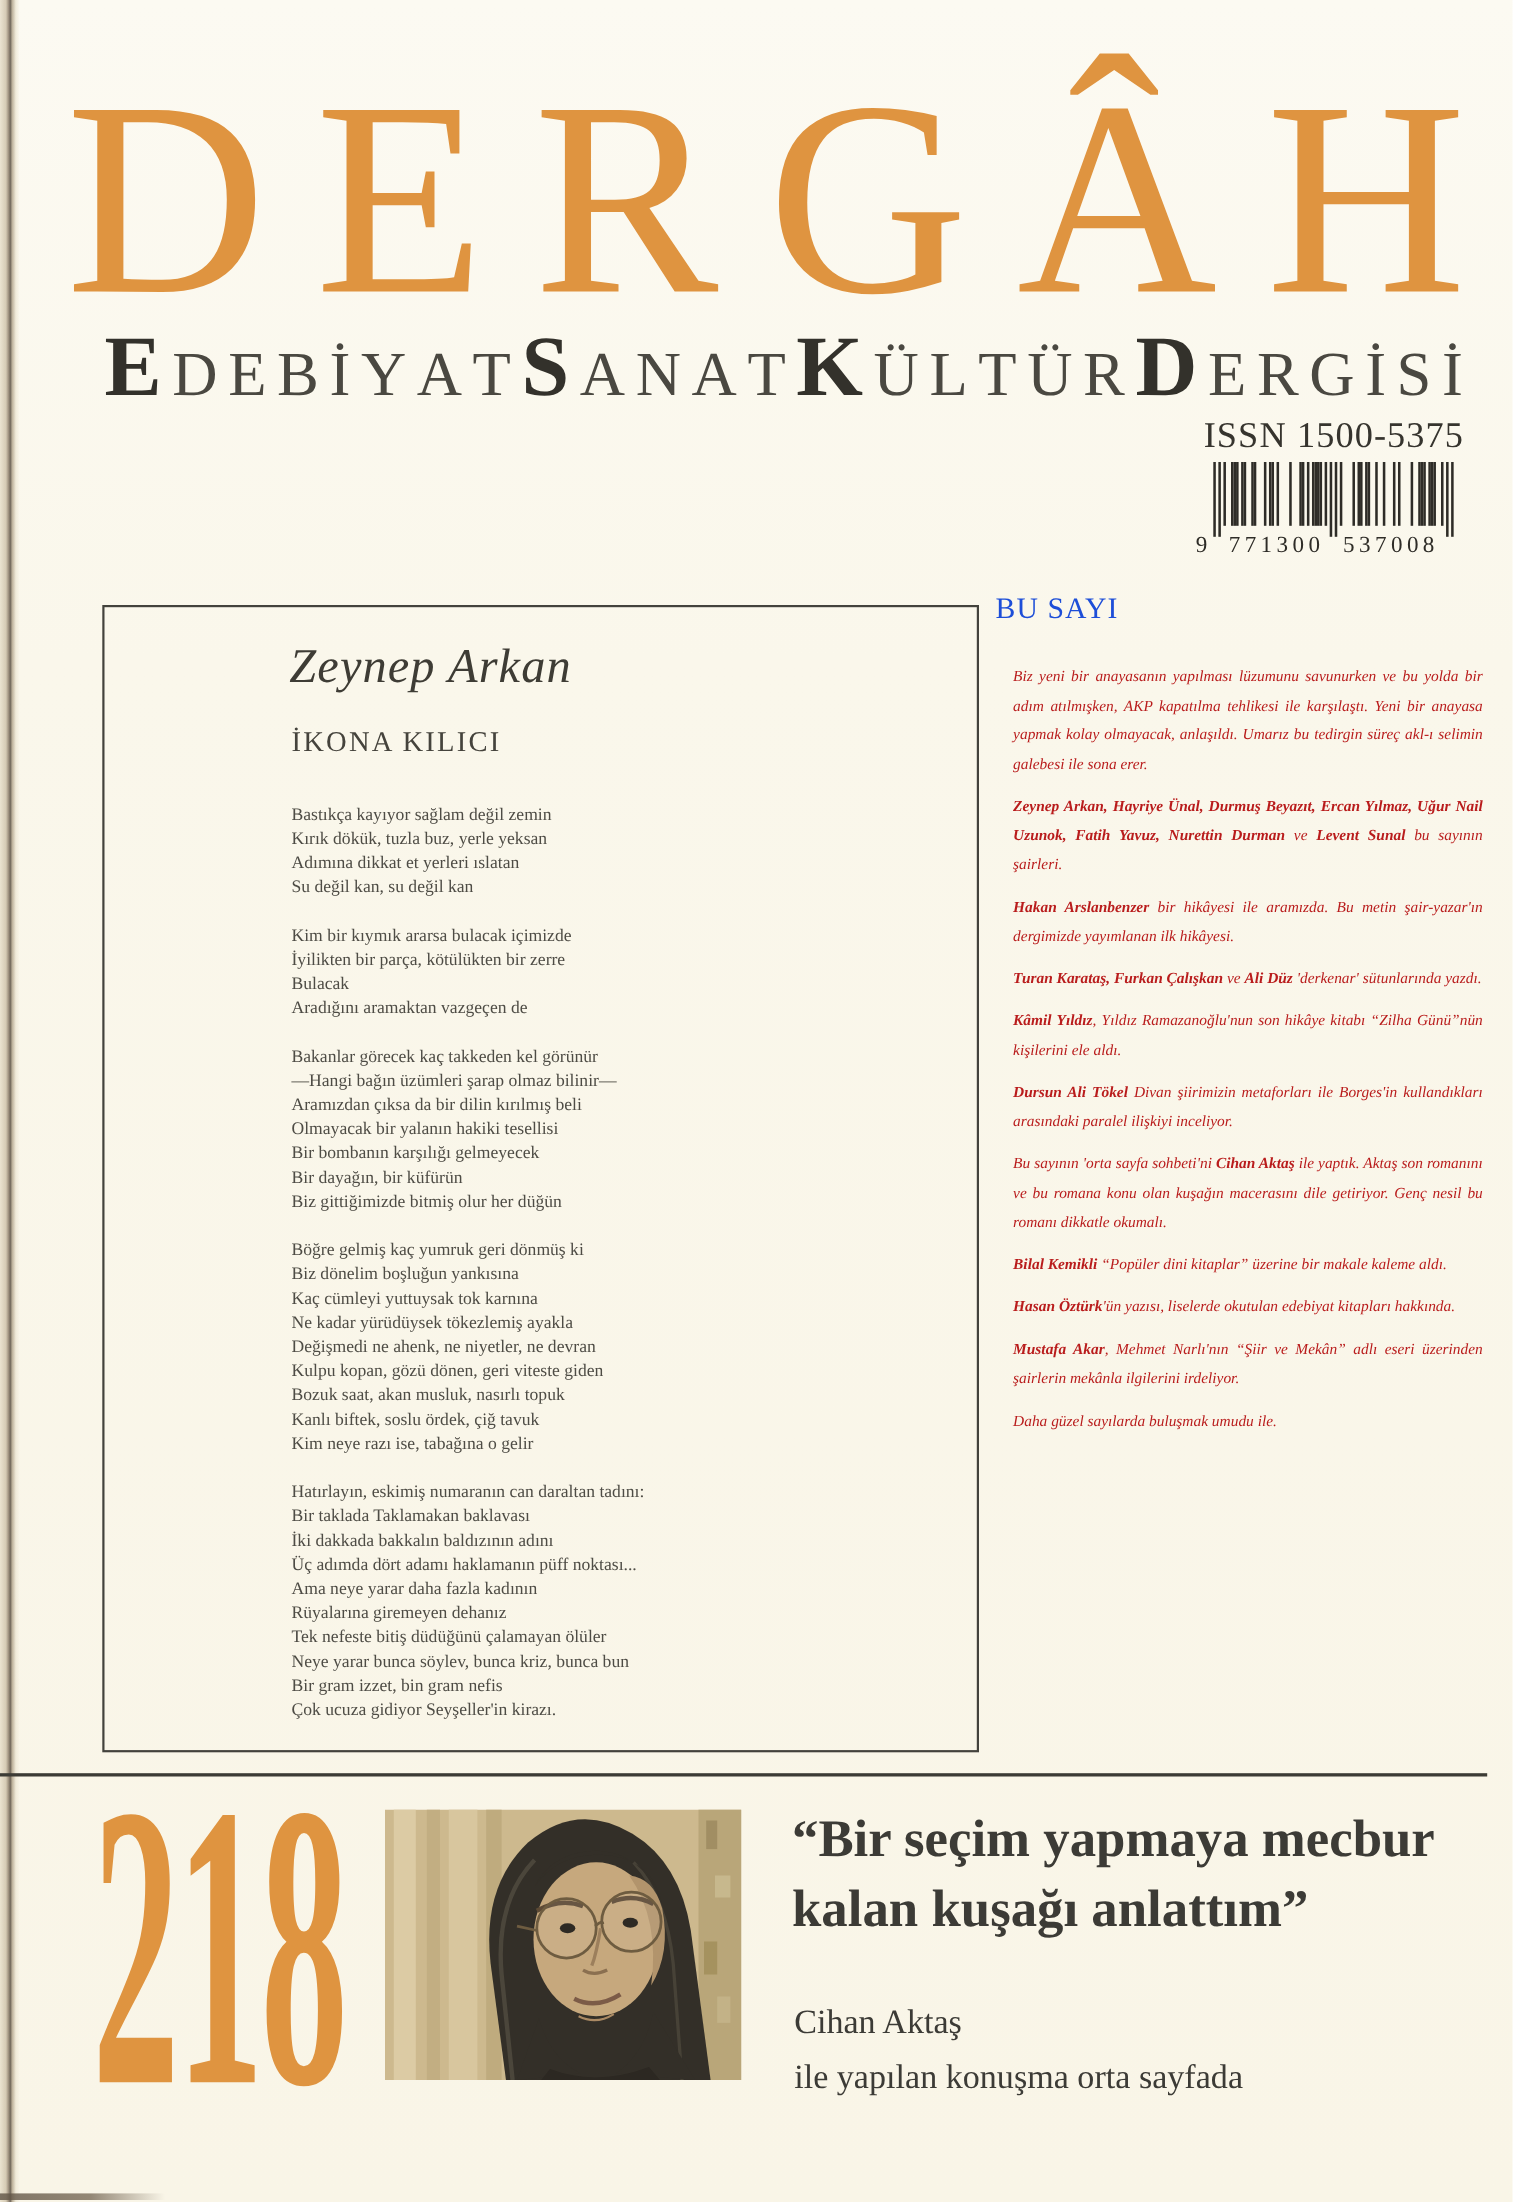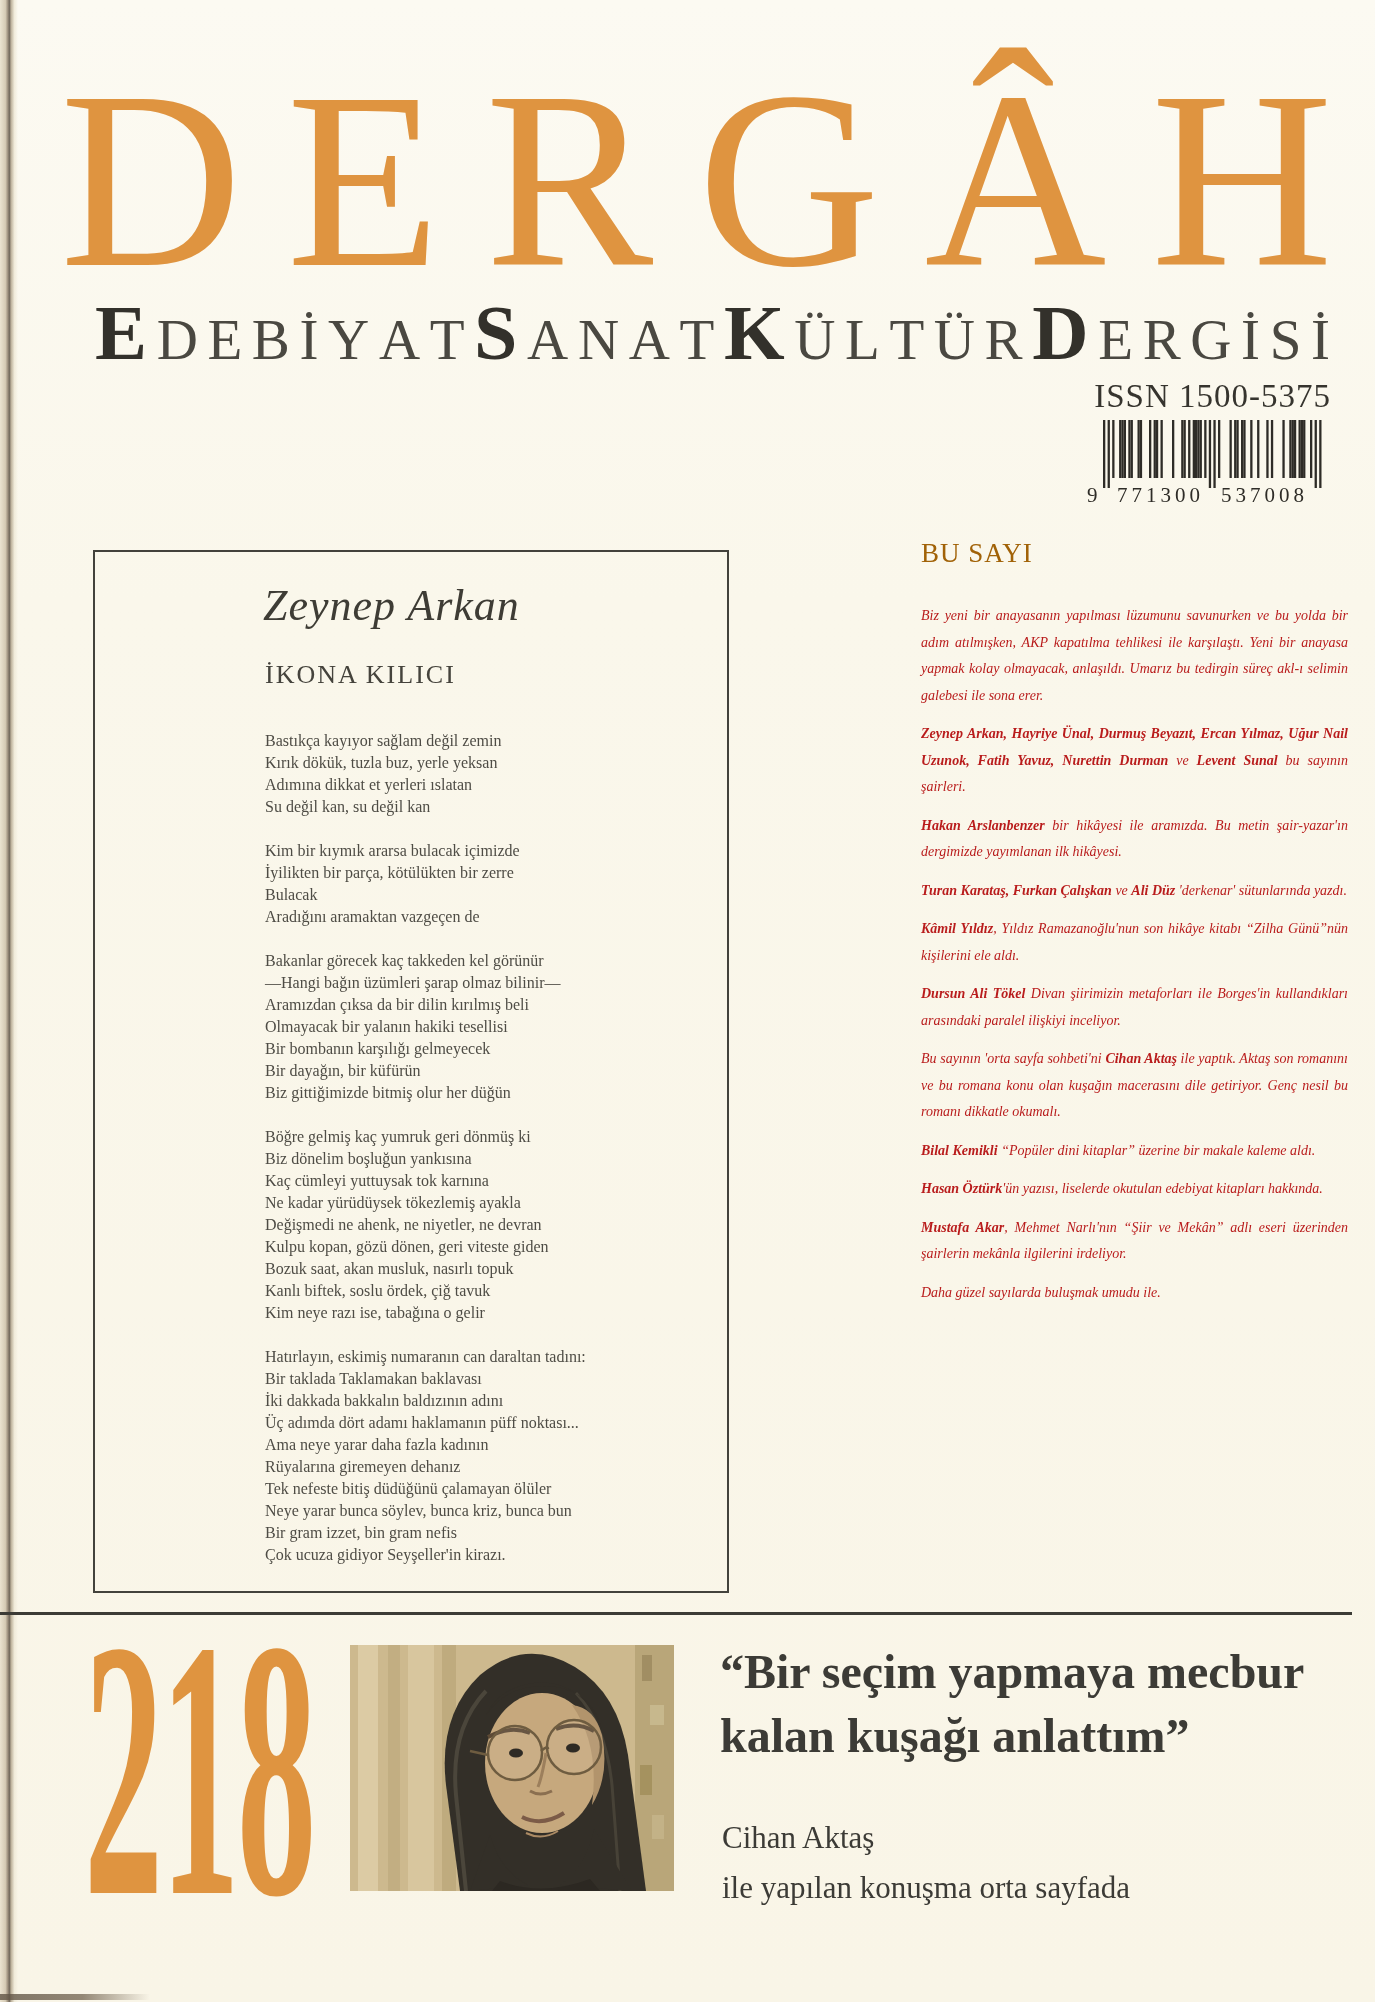--- a/index.html
+++ b/index.html
@@ -33,37 +33,37 @@
     color:#4a4841;
   }
   #subtitle span{font-size:57px;line-height:1;}
   #subtitle span.init{font-size:78px;font-weight:bold;color:#33312b;}
   #issn{
     top:378px;right:44px;font-size:33px;letter-spacing:1px;color:#36342e;
   }
   #barcode{top:420px;right:46px;width:244px;height:88px;}
   
   #poem-box{
-    left:93px;top:550px;width:636px;height:1043px;
+    left:93px;top:550px;width:797px;height:1043px;
     border:2px solid #43423c;box-sizing:border-box;background:transparent;
   }
   #poem-author{
     left:168px;top:28px;font-style:italic;font-size:44px;color:#3e3c35;letter-spacing:1px;
   }
   #poem-title{
     left:170px;top:108px;font-size:26px;letter-spacing:2px;color:#45433c;text-align:right;
   }
   #poem-stanzas{
     left:170px;top:178px;right:30px;
     font-size:16px;line-height:22px;color:#4e4c45;
   }
   .stanza{margin-bottom:22px;}
   
   #contents-panel{left:905px;top:538px;width:443px;}
-  #contents-header{font-size:27px;letter-spacing:1px;color:#a16207;margin:0 0 34px 16px;font-weight:400;}
+  #contents-header{font-size:27px;letter-spacing:1px;color:#1d4ed8;margin:0 0 34px 0;font-weight:400;}
   .cpara{
     font-style:italic;font-size:14px;line-height:26.5px;color:#b91c1c;
     text-align:justify;margin:0 0 12px 16px;
   }
   .cpara b{font-weight:bold;}
   #divider{left:0;top:1612px;width:1352px;height:3px;background:#3c3b35;}
   
   #issue-number{
     left:84px;top:1585px;font-size:368px;line-height:1;font-weight:600;
     color:var(--accent,#DF9440);transform:scaleX(.43);transform-origin:top left;

